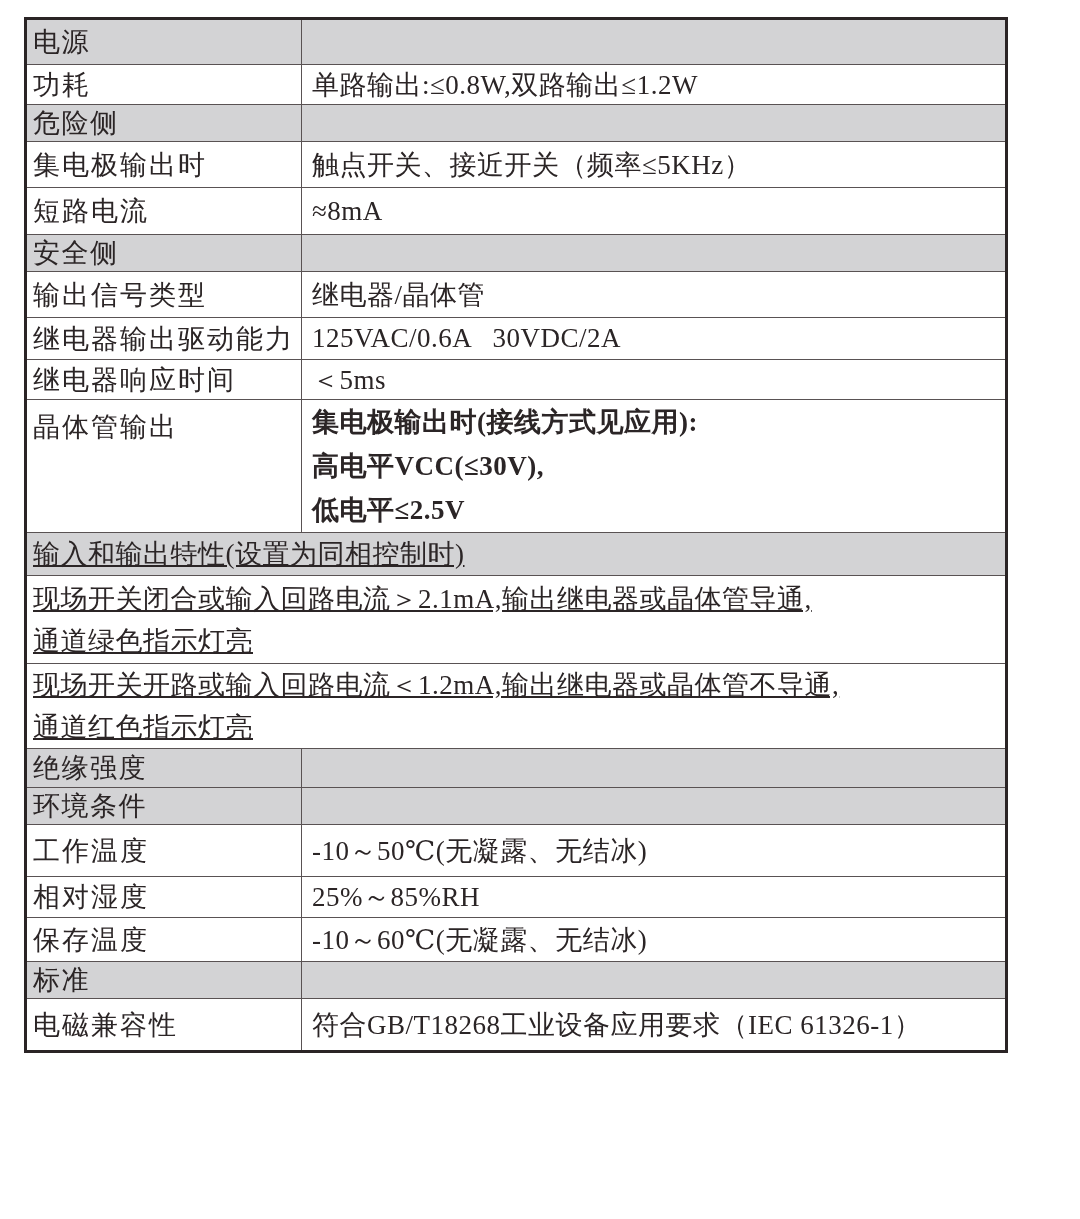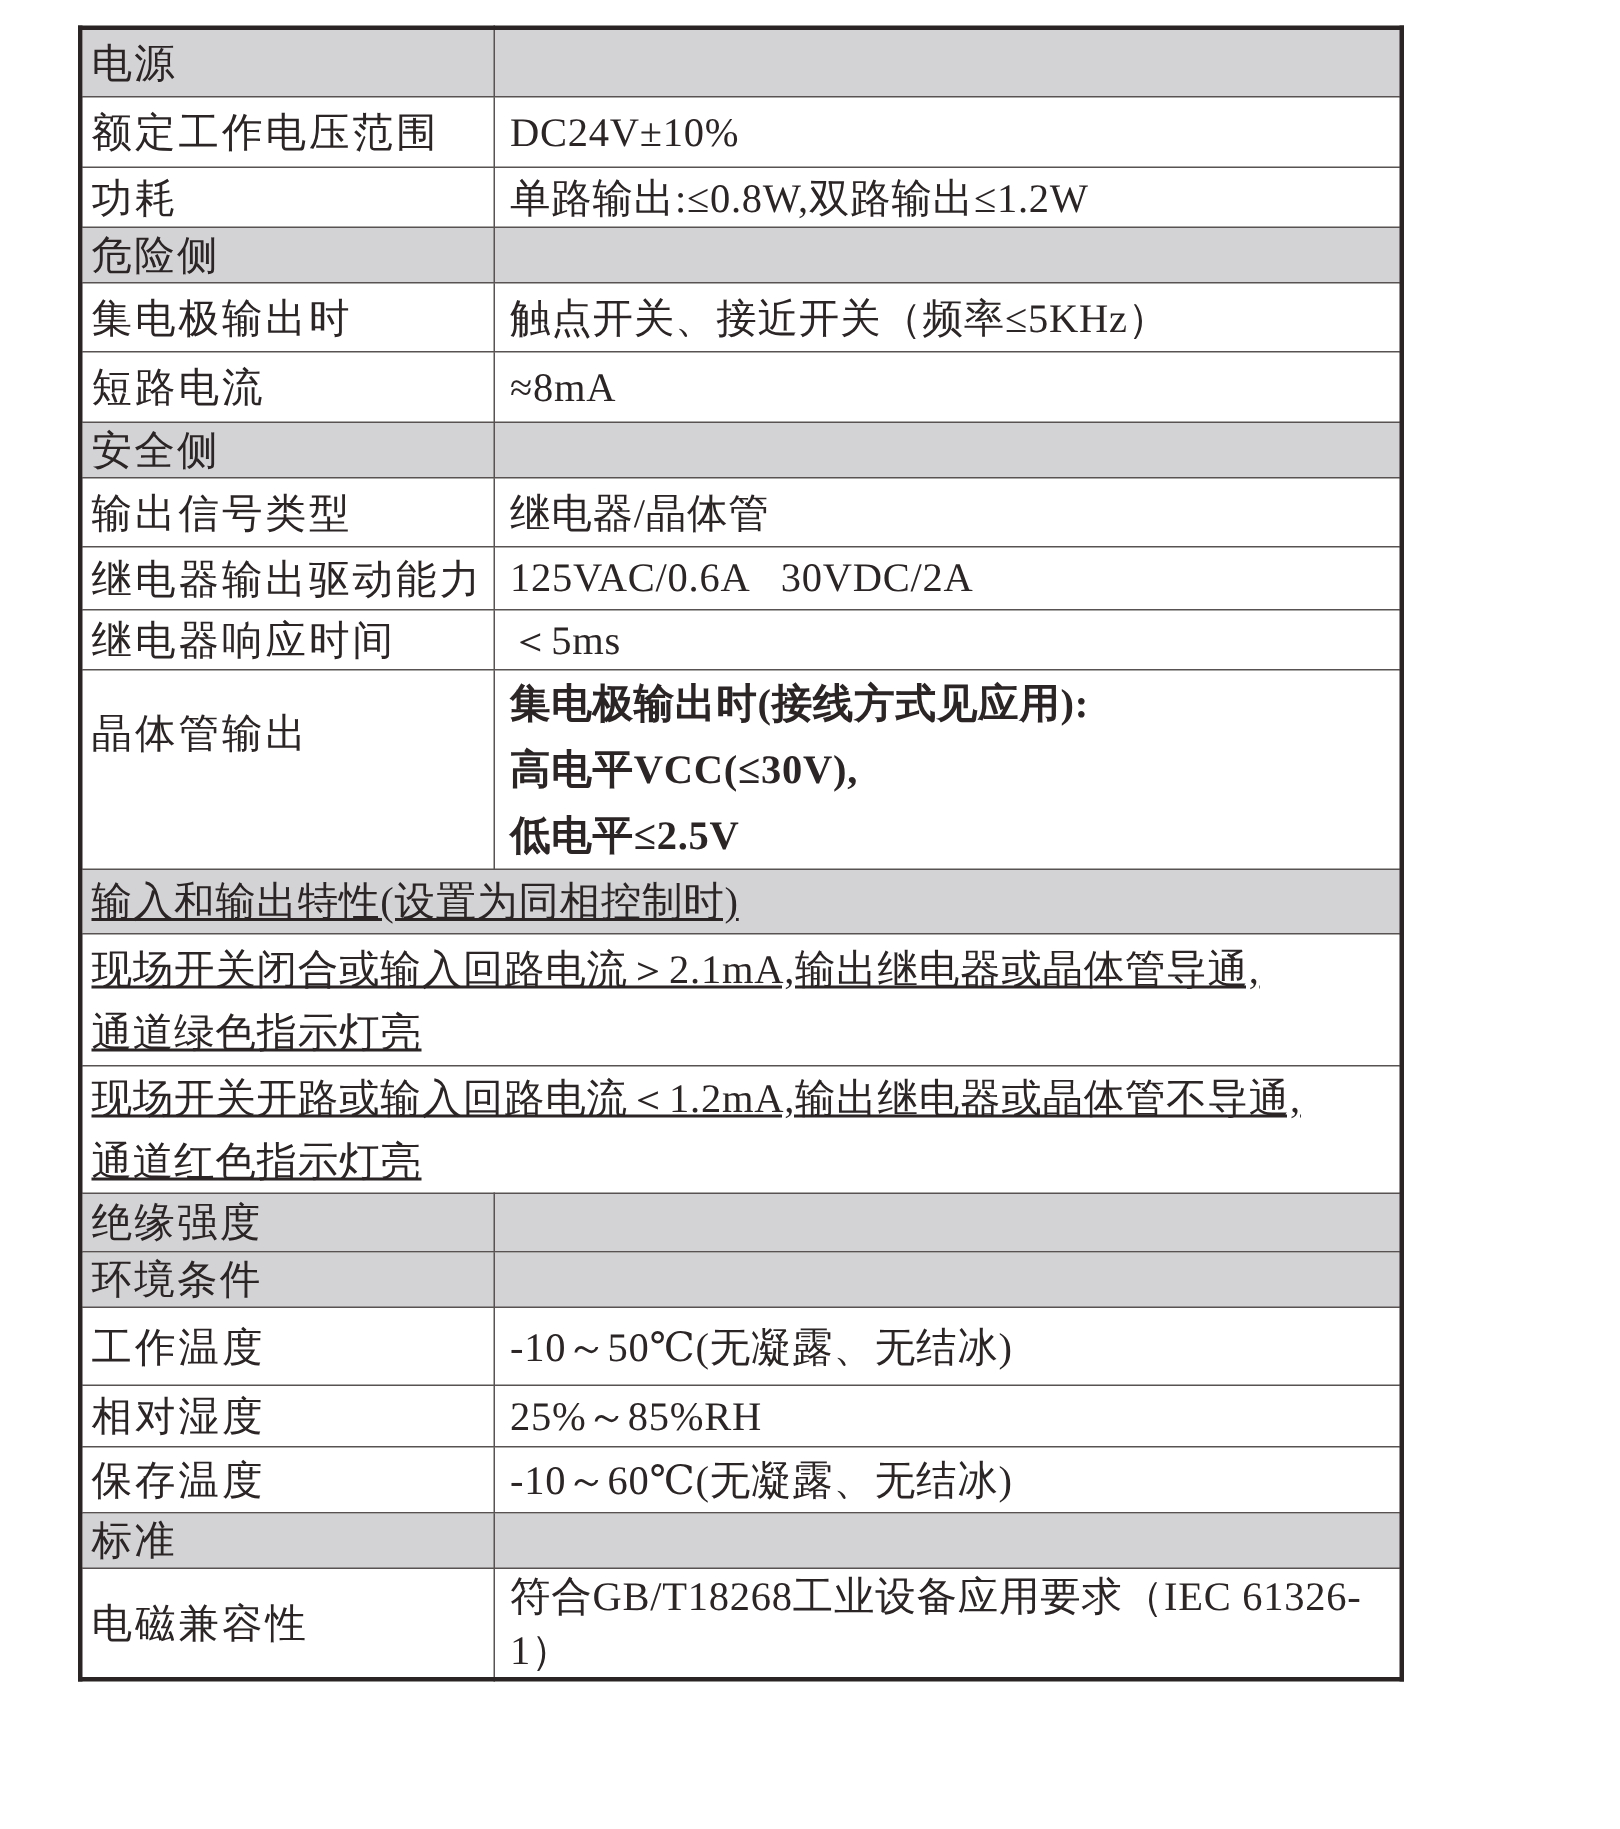--- a/index.html
+++ b/index.html
@@ -14,22 +14,22 @@
   .page {
     position: relative;
     width: 1080px;
     height: 1219px;
     background: #ffffff;
     overflow: hidden;
   }
   table.spec-table {
     border-collapse: collapse;
     table-layout: fixed;
-    width: 884px;
-    margin: 17px 0 0 52px;
+    width: 984px;
+    margin: 17px 0 0 24px;
     border: 3px solid #2a2425;
     font-size: 27px;
   }
   table.spec-table td {
     border: 1px solid #595253;
     vertical-align: middle;
     overflow: hidden;
   }
   td.label {
     padding: 0 4px 0 6px;
@@ -66,24 +66,20 @@
   <table class="spec-table">
     <colgroup>
       <col style="width:276px">
       <col>
     </colgroup>
     <tbody>
       <tr class="section" style="height:46px">
         <td class="label">电源</td>
         <td></td>
       </tr>
-      <tr style="height:47px">
-        <td class="label">额定工作电压范围</td>
-        <td class="val">DC24V±10%</td>
-      </tr>
       <tr style="height:40px">
         <td class="label">功耗</td>
         <td class="val">单路输出:≤0.8W,双路输出≤1.2W</td>
       </tr>
       <tr class="section" style="height:37px">
         <td class="label">危险侧</td>
         <td></td>
       </tr>
       <tr style="height:46px">
         <td class="label">集电极输出时</td>
@@ -103,21 +99,21 @@
       </tr>
       <tr style="height:42px">
         <td class="label">继电器输出驱动能力</td>
         <td class="val">125VAC/0.6A   30VDC/2A</td>
       </tr>
       <tr style="height:40px">
         <td class="label">继电器响应时间</td>
         <td class="val">＜5ms</td>
       </tr>
       <tr style="height:133px">
-        <td class="label" style="vertical-align:top; padding-top:24px;">晶体管输出</td>
+        <td class="label" style="vertical-align:top; padding-top:9px;">晶体管输出</td>
         <td class="val lines3">集电极输出时(接线方式见应用):
 高电平VCC(≤30V),
 低电平≤2.5V</td>
       </tr>
       <tr class="section" style="height:37px">
         <td class="full" colspan="2">输入和输出特性(设置为同相控制时)</td>
       </tr>
       <tr style="height:88px">
         <td class="full" colspan="2">现场开关闭合或输入回路电流＞2.1mA,输出继电器或晶体管导通,
 通道绿色指示灯亮</td>

